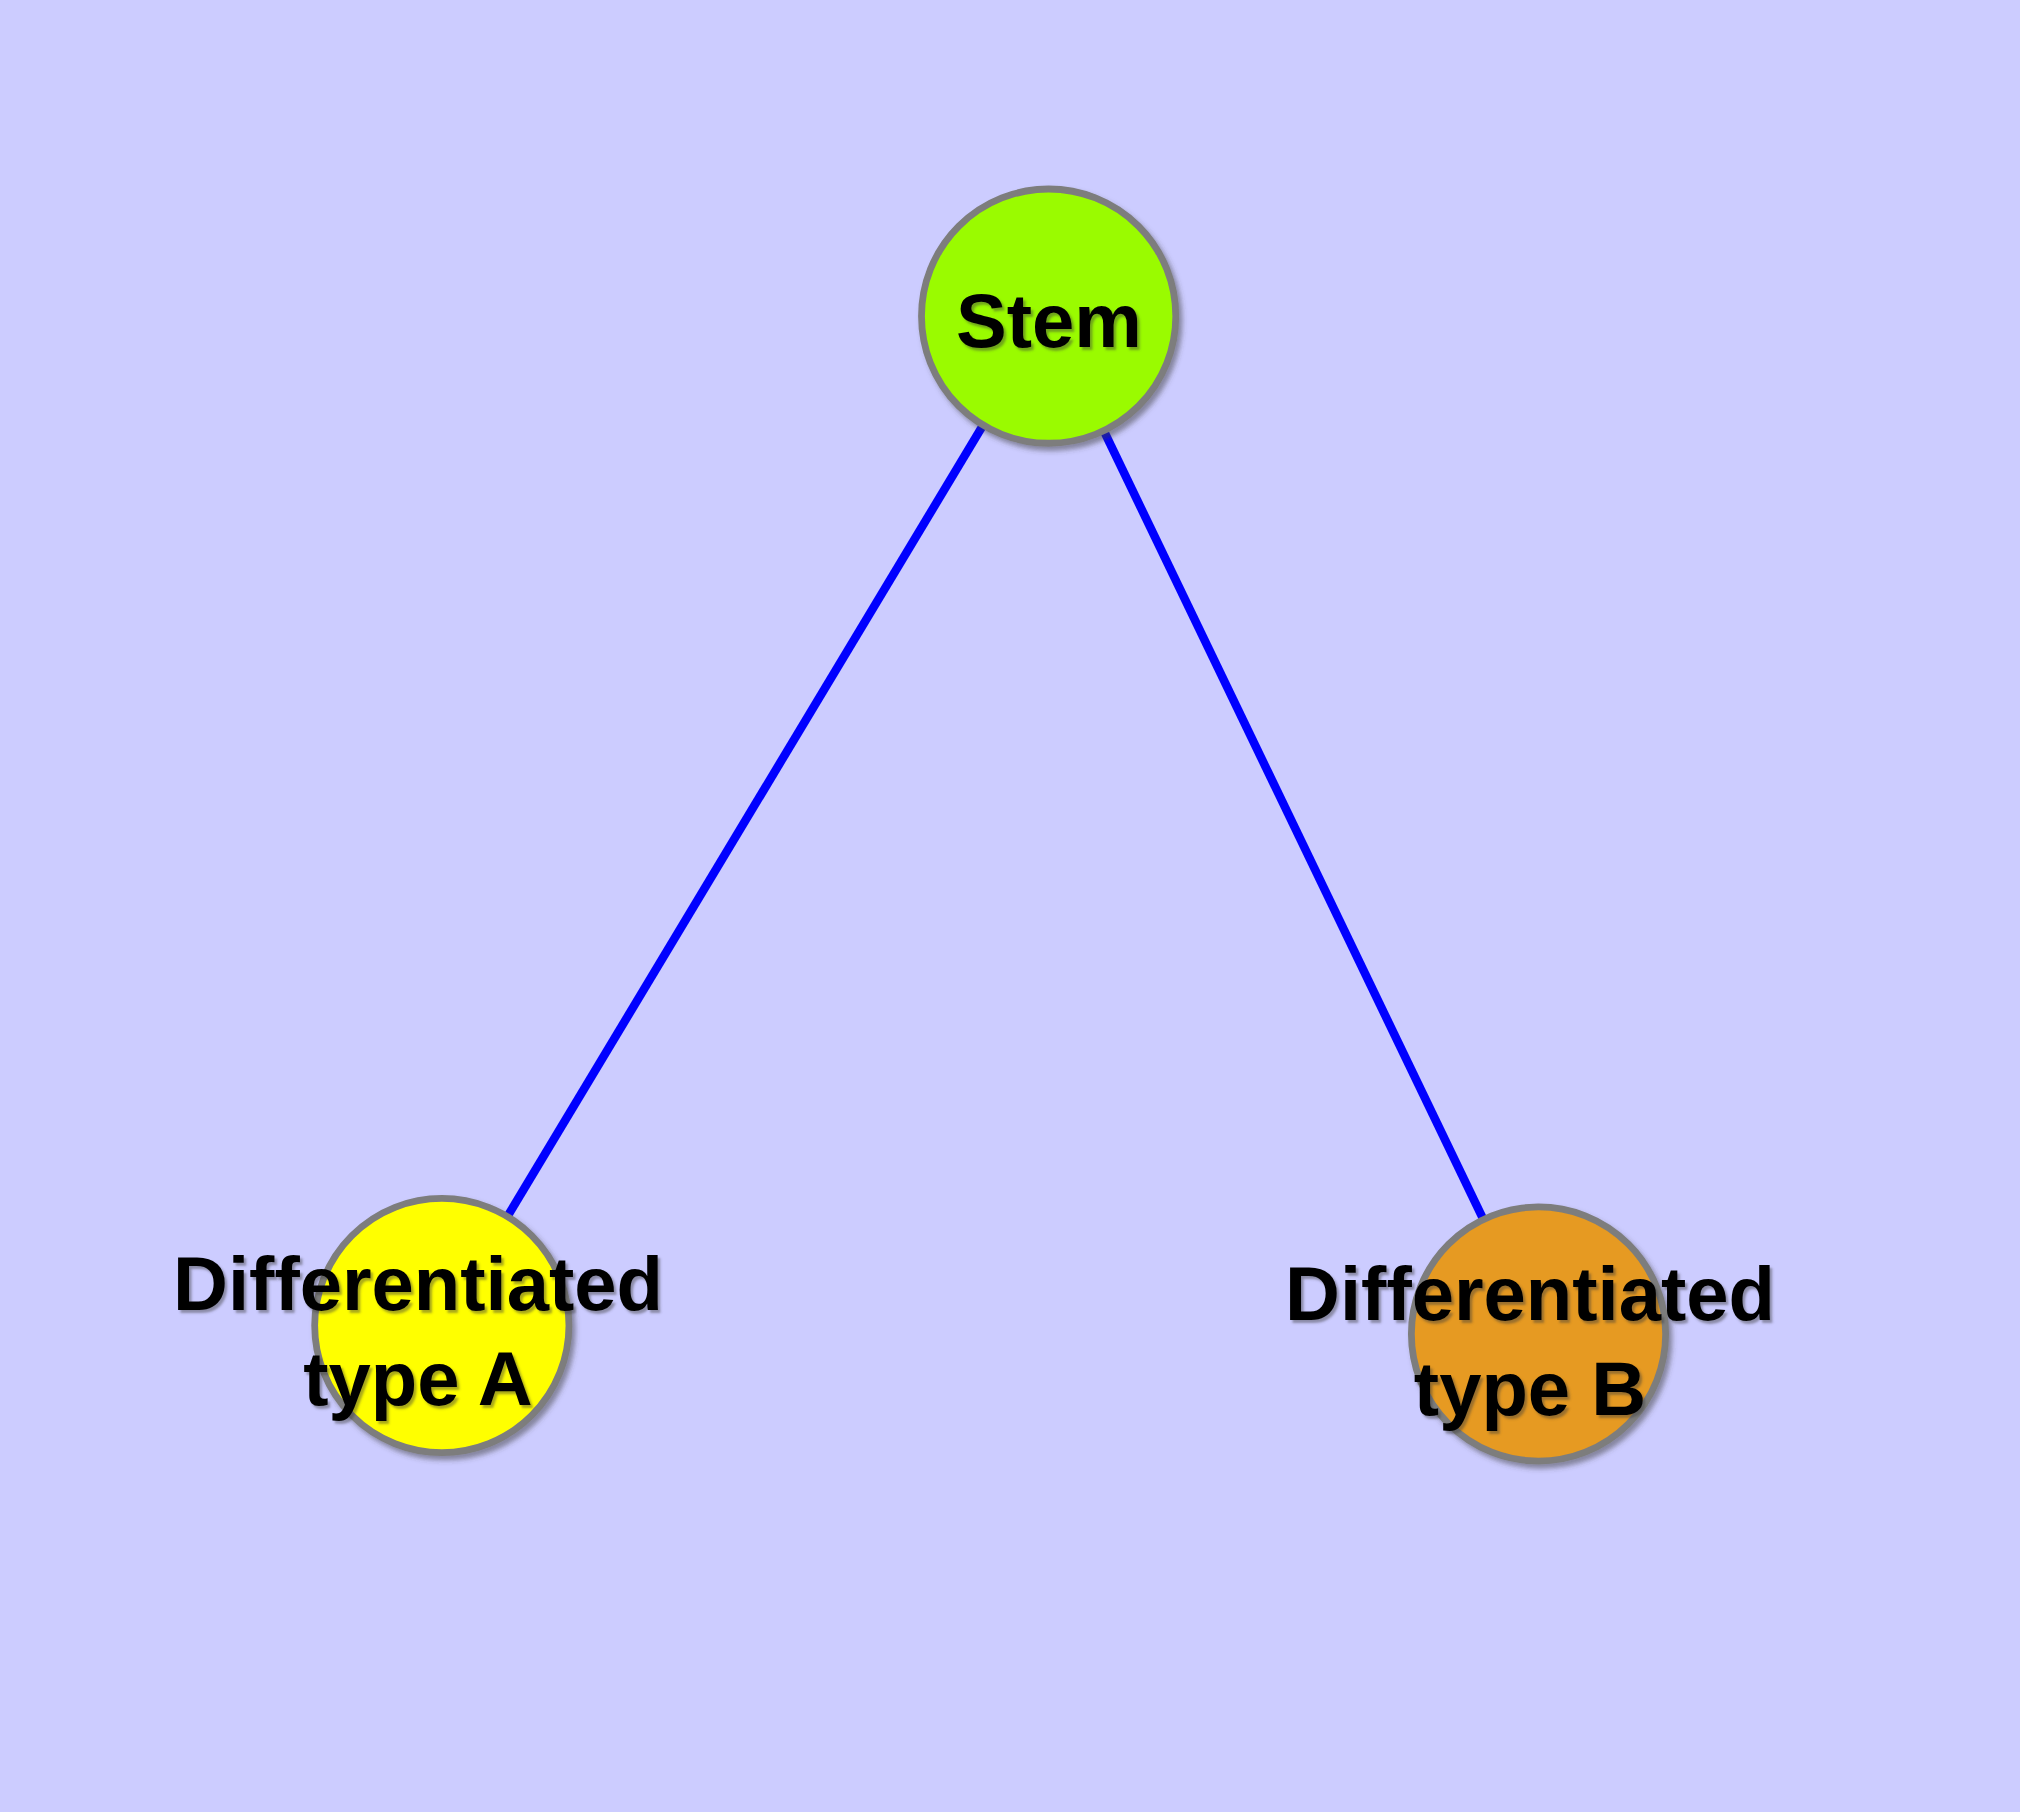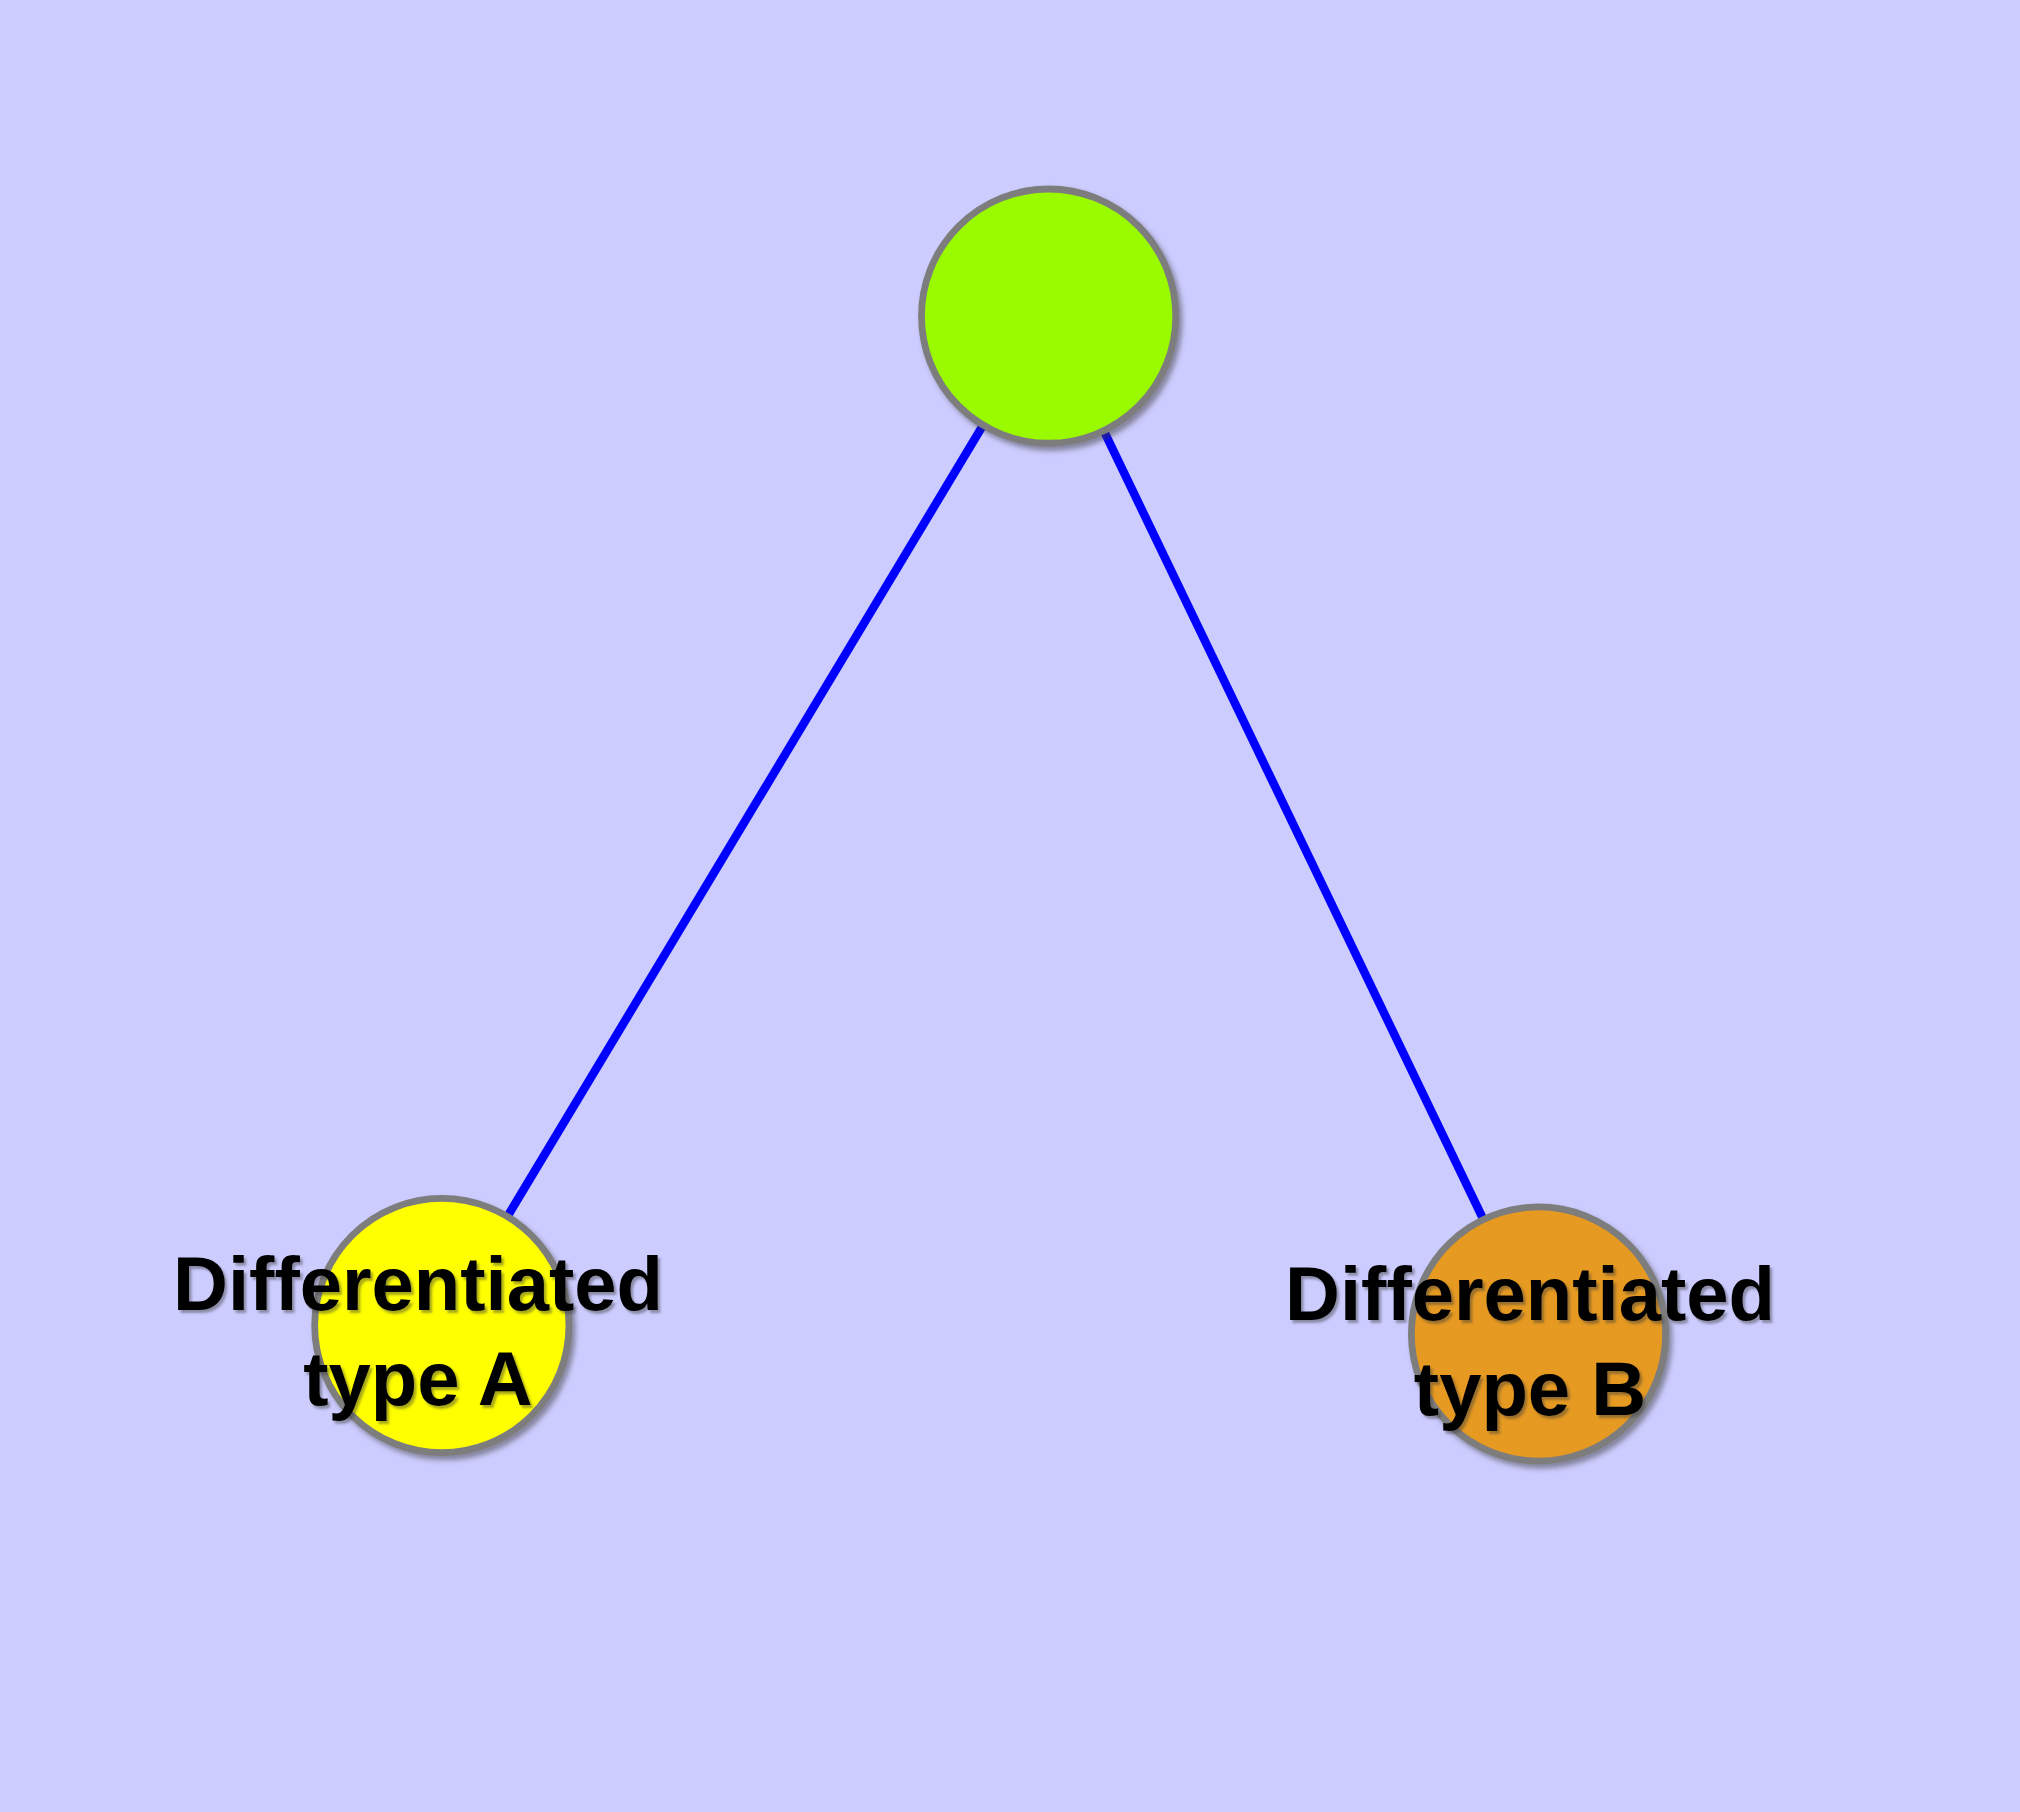--- a/index.html
+++ b/index.html
@@ -50,20 +50,21 @@
     </defs>
 
     <line x1="1237" y1="373" x2="521" y2="1564" stroke-width="10" stroke="#0000FF"></line>
     <line x1="1237" y1="373" x2="1815" y2="1574" stroke-width="10" stroke="#0000FF"></line>
 
     <circle cx="1237" cy="373" r="150" stroke-width="8" filter="url(#nodeShadow)" fill="#9AFB00" stroke="#7D7D7D"></circle>
     <circle cx="521" cy="1564" r="150" stroke-width="8" filter="url(#nodeShadow)" fill="#FFFF00" stroke="#7D7D7D"></circle>
     <circle cx="1815" cy="1574" r="150" stroke-width="8" filter="url(#nodeShadow)" fill="#E69A20" stroke="#7D7D7D"></circle>
   </svg>
 
+  <div class="node-label label-stem">Stem</div>
 
   <div class="node-label label-type-a">Differentiated
 type A</div>
 
   <div class="node-label label-type-b">Differentiated
 type B</div>
 
 </div>
 
 

